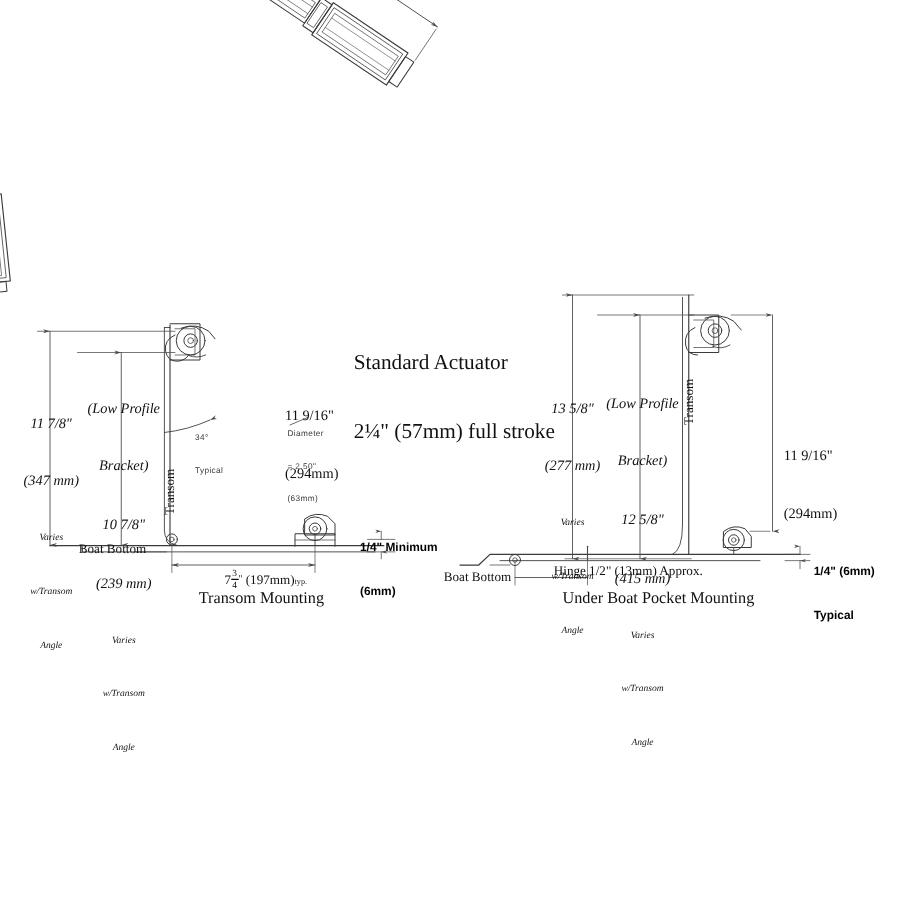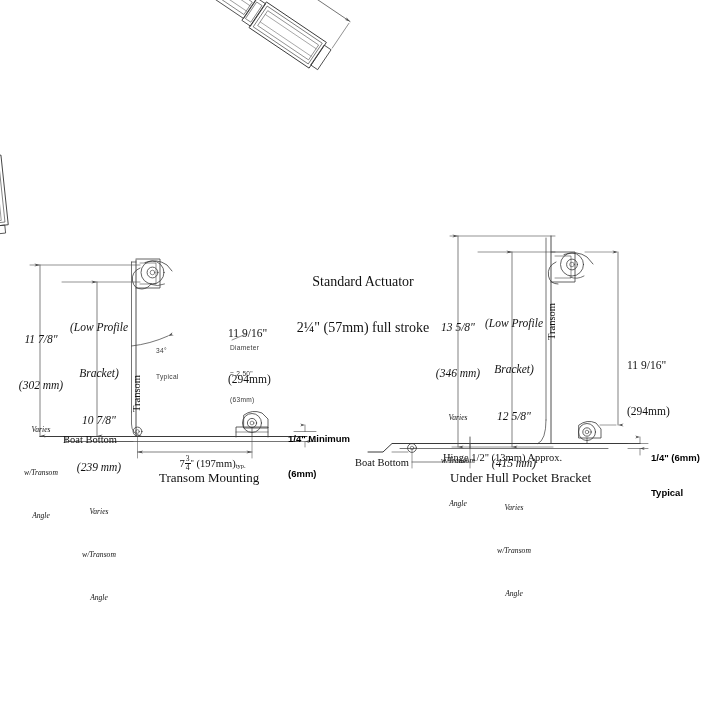--- a/index.html
+++ b/index.html
@@ -28,21 +28,21 @@
     position: absolute;
     font-family: "Liberation Serif", serif;
     color: #111111;
     line-height: 1.08;
     white-space: pre;
   }
   .ctr { text-align: center; font-style: italic; }
   .dim-big { font-size: 11.5px; }
   .dim-small { font-size: 7.6px; }
   .caption { font-size: 13px; }
-  .title-txt { font-size: 14px; text-align: center; }
+  .title-txt { font-size: 17px; }
   .bold-note {
     font-family: "Liberation Sans", sans-serif;
     font-weight: bold;
     font-size: 9.5px;
     color: #000;
     line-height: 1.25;
   }
   .cad-txt {
     font-family: "Liberation Sans", sans-serif;
     font-size: 6.6px;
@@ -260,21 +260,21 @@
     </g>
   </svg>
 
   <div class="lbl title-txt" style="left:283px; top:244px; width:160px;">
     <div>Standard Actuator</div>
     <div>2¼" (57mm) full stroke</div>
   </div>
 
   <div class="lbl ctr" style="left:8px; top:298px; width:66px;">
     <div class="dim-big">11 7/8"</div>
-    <div class="dim-big">(302 mm)</div>
+    <div class="dim-big">(347 mm)</div>
     <div class="dim-small">Varies</div>
     <div class="dim-small">w/Transom</div>
     <div class="dim-small">Angle</div>
   </div>
 
   <div class="lbl ctr" style="left:63px; top:286px; width:72px;">
     <div class="dim-big">(Low Profile</div>
     <div class="dim-big">Bracket)</div>
     <div class="dim-big">10 7/8"</div>
     <div class="dim-big">(239 mm)</div>
@@ -309,21 +309,21 @@
 
   <div class="lbl bold-note" style="left:288px; top:409px;">
     <div>1/4" Minimum</div>
     <div>(6mm)</div>
   </div>
 
   <div class="lbl caption" style="left:159px; top:471px;">Transom Mounting</div>
 
   <div class="lbl ctr" style="left:425px; top:286px; width:66px;">
     <div class="dim-big">13 5/8"</div>
-    <div class="dim-big">(346 mm)</div>
+    <div class="dim-big">(277 mm)</div>
     <div class="dim-small">Varies</div>
     <div class="dim-small">w/Transom</div>
     <div class="dim-small">Angle</div>
   </div>
 
   <div class="lbl ctr" style="left:478px; top:282px; width:72px;">
     <div class="dim-big">(Low Profile</div>
     <div class="dim-big">Bracket)</div>
     <div class="dim-big">12 5/8"</div>
     <div class="dim-big">(415 mm)</div>
@@ -341,15 +341,15 @@
 
   <div class="lbl" style="left:355px; top:457px; font-size:10.5px;">Boat Bottom</div>
 
   <div class="lbl" style="left:443px; top:452px; font-size:10.5px;">Hinge 1/2" (13mm) Approx.</div>
 
   <div class="lbl bold-note" style="left:651px; top:428px;">
     <div>1/4" (6mm)</div>
     <div>Typical</div>
   </div>
 
-  <div class="lbl caption" style="left:450px; top:471px;">Under Hull Pocket Bracket</div>
+  <div class="lbl caption" style="left:450px; top:471px;">Under Boat Pocket Mounting</div>
 
 </div>
 
 </body></html>

